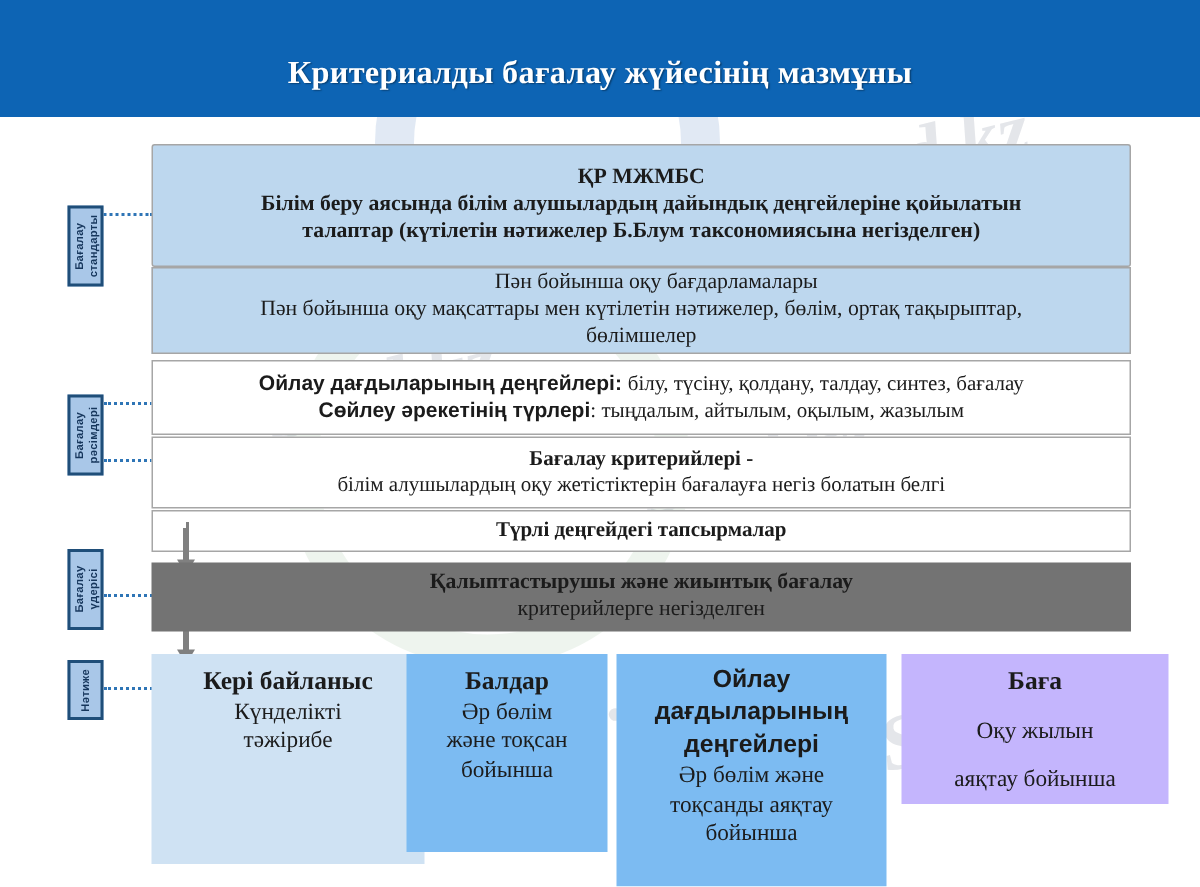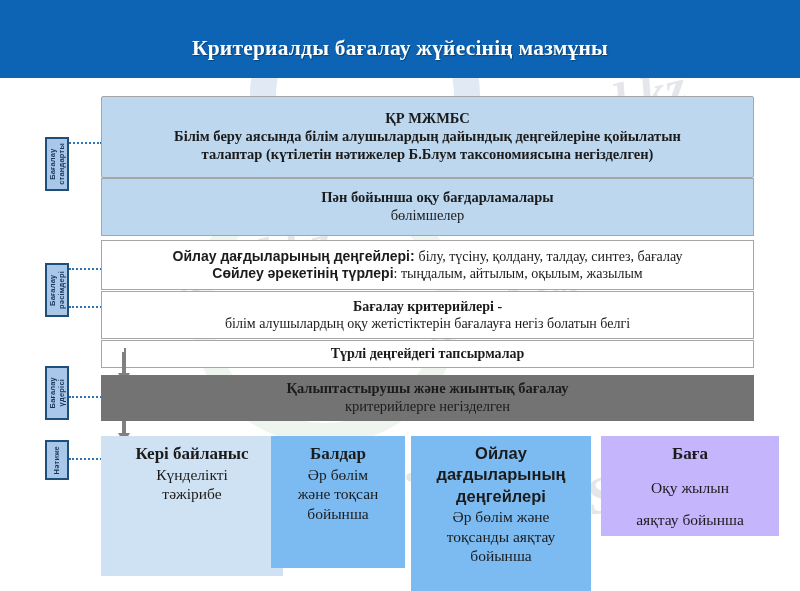--- a/index.html
+++ b/index.html
@@ -114,21 +114,21 @@
   .row-standard .l2 { font-size: 14.5px; }
 
   
   .row-programs {
     left: 101px; top: 178px; width: 653px; height: 58px;
     background: #bdd7ee;
     border: 1.2px solid #a6a6a6;
     font-size: 14.5px;
     padding: 2px 14px;
   }
-  .row-programs .l1 { font-weight: bold; margin-left: 20px; }
+  .row-programs .l1 { font-weight: normal; margin-left: 20px; }
 
   
   .row-white {
     left: 101px;
     width: 653px;
     background: #ffffff;
     border: 1.2px solid #a6a6a6;
     font-size: 14px;
     padding: 2px 14px;
   }
@@ -301,20 +301,21 @@
   </div>
 
   <div class="box row-standard">
     <div class="l1">ҚР МЖМБС</div>
     <div class="l2">Білім беру аясында білім алушылардың дайындық деңгейлеріне қойылатын</div>
     <div class="l2">талаптар  (күтілетін нәтижелер Б.Блум таксономиясына негізделген)</div>
   </div>
 
   <div class="box row-programs">
     <div class="l1">Пән бойынша оқу бағдарламалары</div>
+    <div>Пән бойынша оқу мақсаттары мен күтілетін нәтижелер, бөлім, ортақ тақырыптар,</div>
     <div>бөлімшелер</div>
   </div>
 
   <div class="box row-white row-thinking">
     <div class="line">
       <span class="sans-b">Ойлау</span><span class="sans-b"> дағдыларының деңгейлері: </span><span class="serif-n">білу, түсіну, қолдану, талдау, синтез, бағалау</span>
     </div>
     <div class="line">
       <span class="sans-b">Сөйлеу әрекетінің түрлері</span><span class="serif-n">: тыңдалым, айтылым, оқылым, жазылым</span>
     </div>

